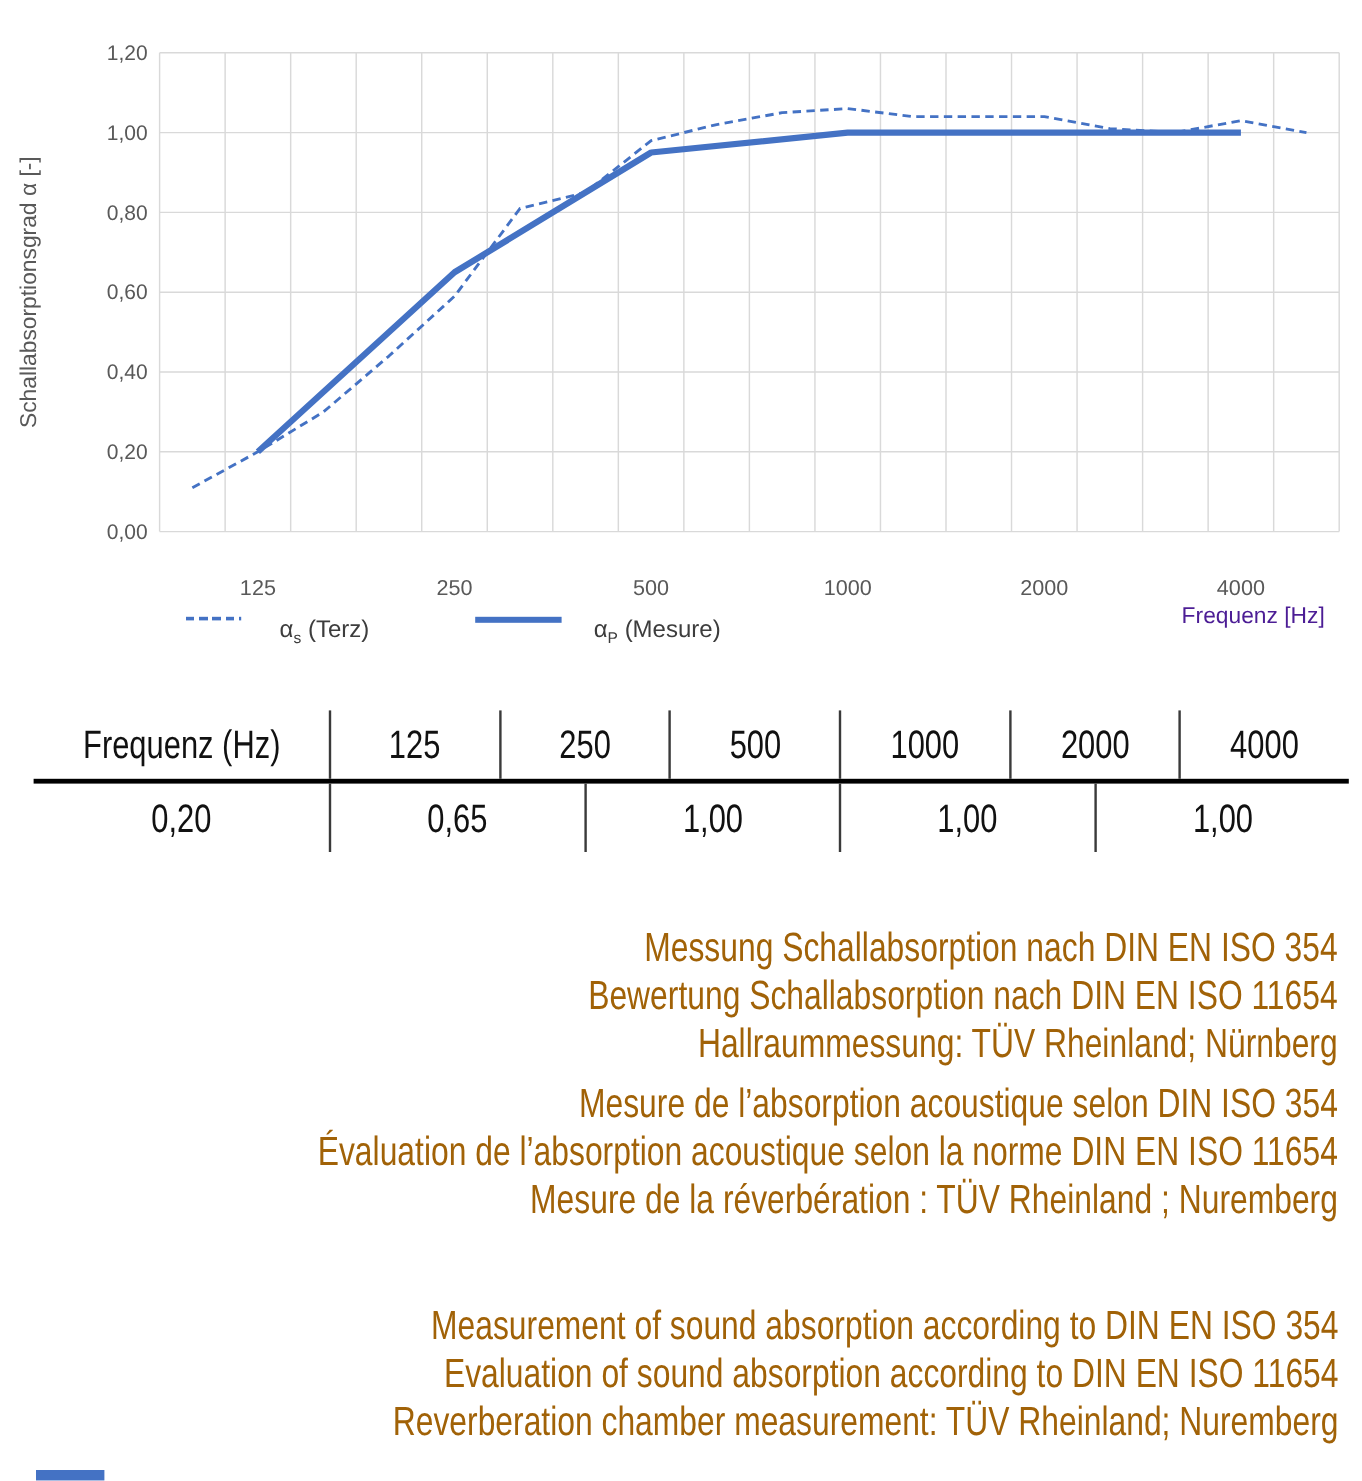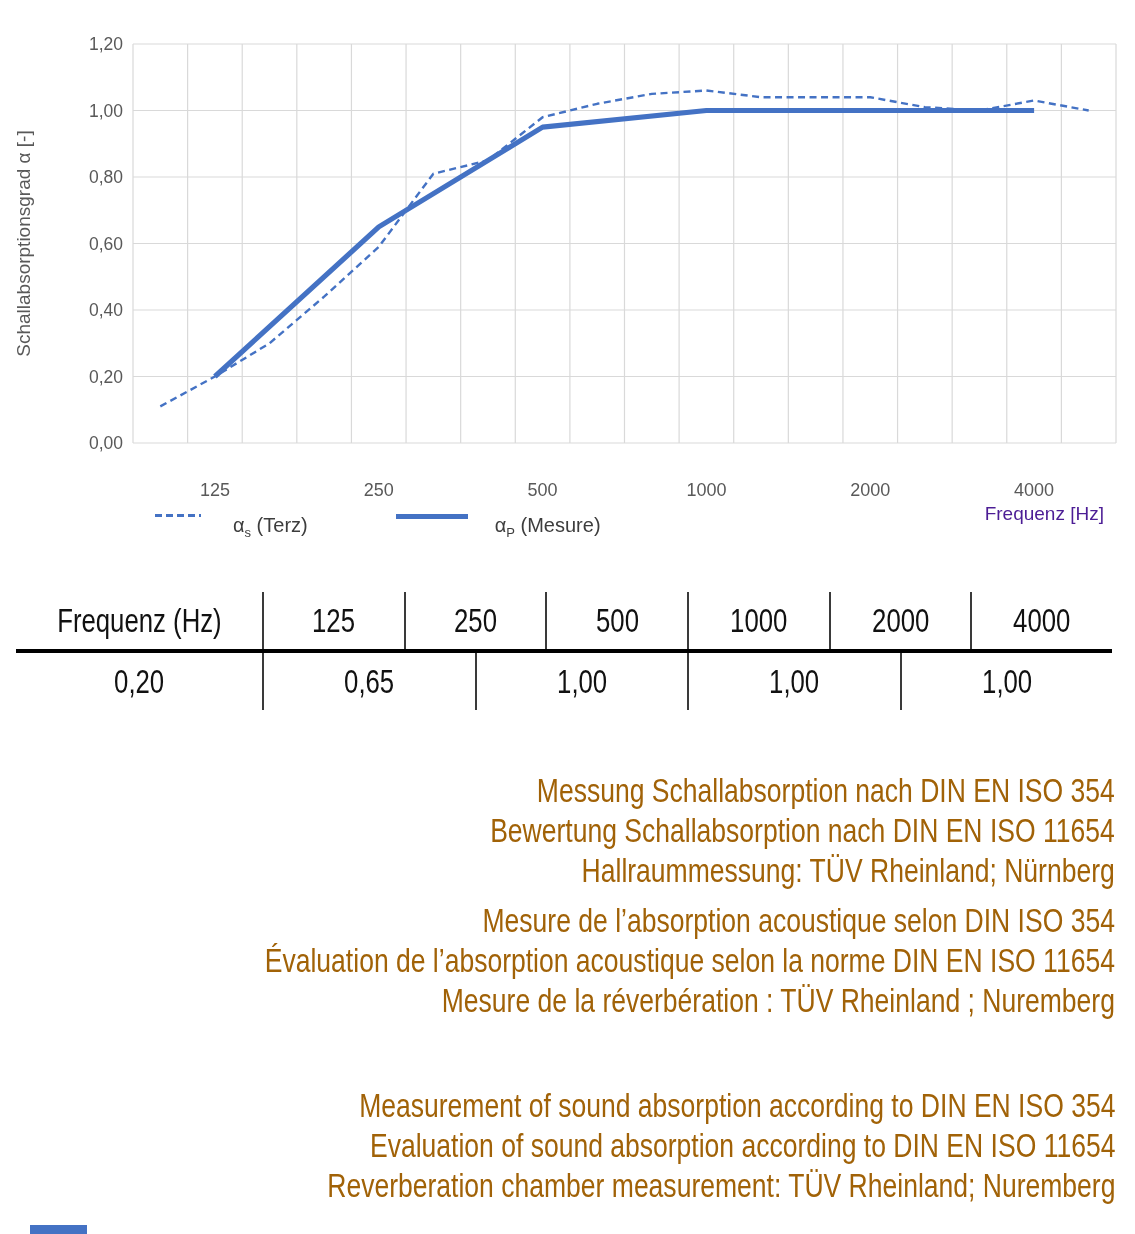--- a/index.html
+++ b/index.html
@@ -10,21 +10,21 @@
   #chart-svg{position:absolute;left:0;top:0;}
   .xlabel{position:absolute;top:503px;right:31px;font-size:19px;color:#4c1d95;}
   .legend{position:absolute;top:514px;left:155px;display:flex;align-items:center;color:#3d3d3d;font-size:20px;}
   .leg-item{display:flex;align-items:flex-start;gap:23px;}
   .leg-item.second{margin-left:88px;}
   .leg-sample-dashed{width:46px;height:3px;margin-right:9px;
      background:repeating-linear-gradient(90deg,#4472C4 0 7px,transparent 7px 11px);}
   .leg-sample-solid{width:72px;height:5px;margin-right:4px;background:#4472C4;}
   .leg-label sub{font-size:13px;}
   
-  .abs-table{position:absolute;left:16px;top:592px;width:1096px;color:#111;}
+  .abs-table{position:absolute;left:28px;top:592px;width:1096px;color:#111;}
   .t-row{display:flex;height:57px;}
   .t-head{border-bottom:4px solid #000;}
   .t-cell{flex:1 1 0;display:flex;align-items:center;justify-content:center;
           border-left:2px solid #3a3a3a;font-size:33px;}
   .t-cell:first-child{flex:0 0 246px;border-left:none;}
   .cond{display:inline-block;transform:scaleX(0.78);transform-origin:center center;white-space:nowrap;}
   .t-cell sub{font-size:22px;}
   
   .notes{position:absolute;right:20px;text-align:right;color:#a16207;font-size:34px;line-height:40px;}
   .notes .nline{white-space:nowrap;transform:scaleX(0.78);transform-origin:right center;}

